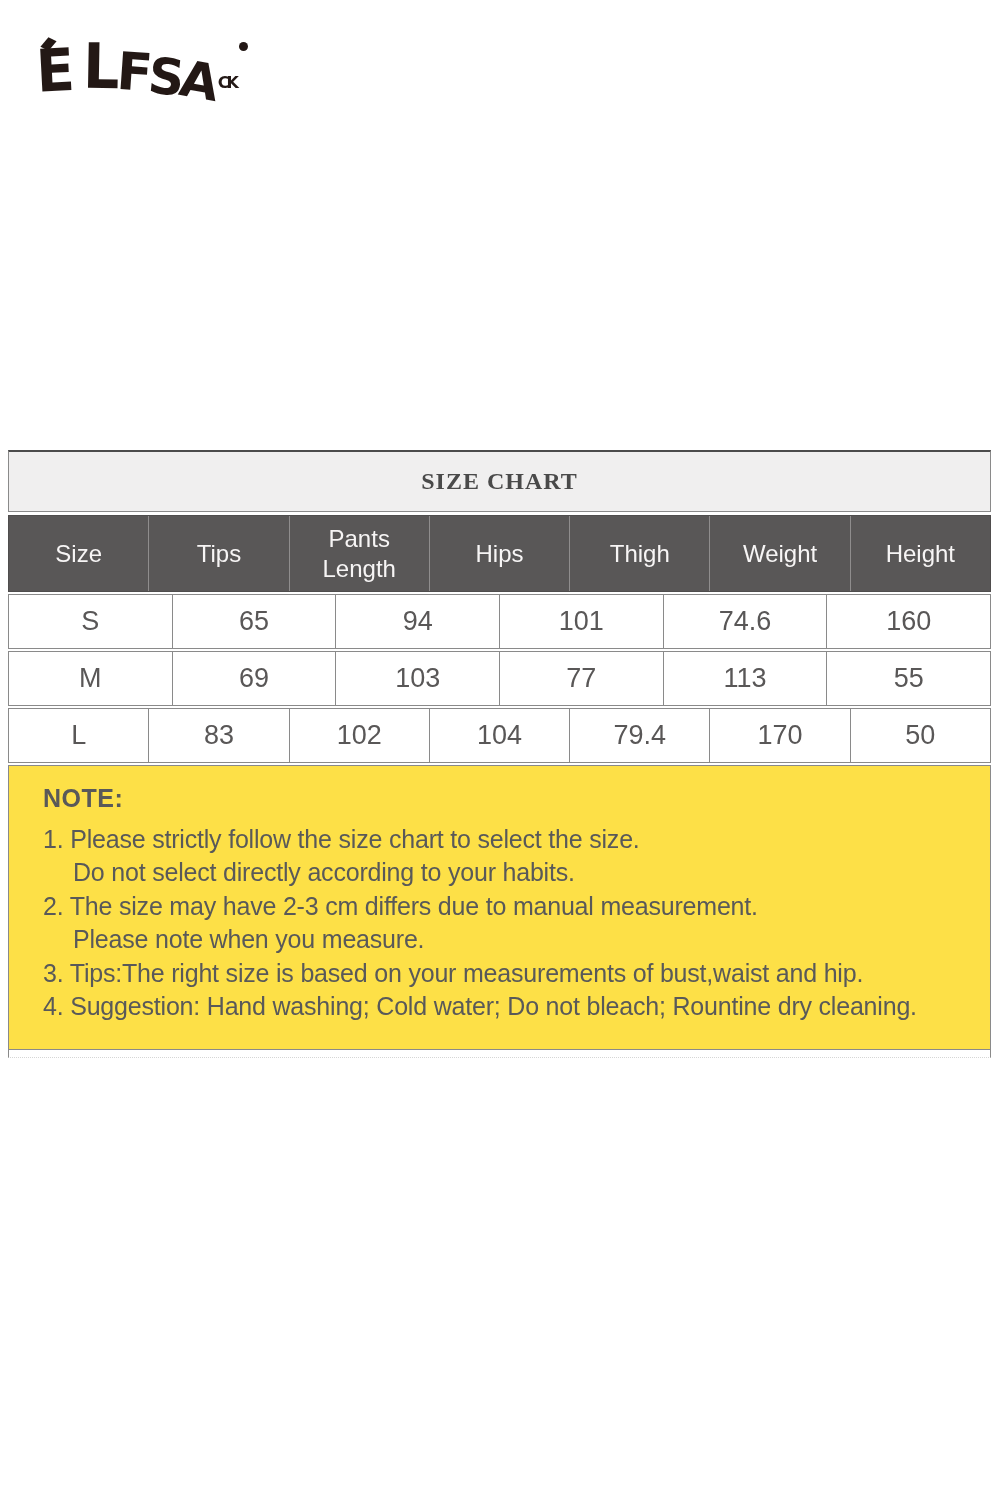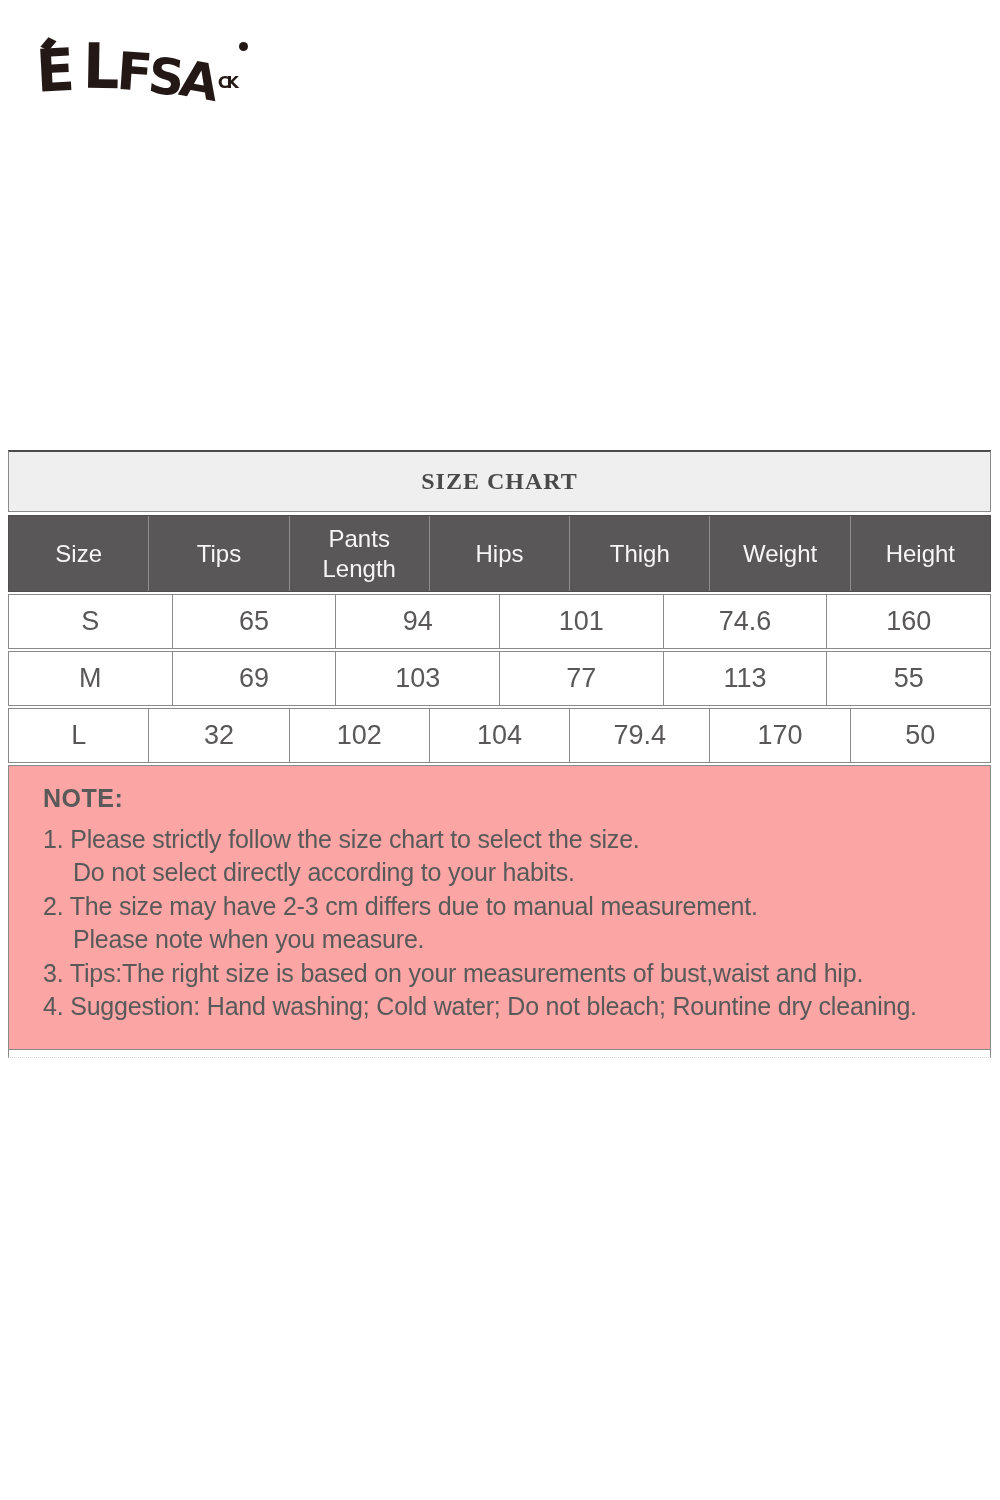--- a/index.html
+++ b/index.html
@@ -80,21 +80,21 @@
   .row .cell {
     flex: 1 1 0;
     display: flex; align-items: center; justify-content: center;
     color: #595757; font-size: 27px;
   }
   .row .cell + .cell { border-left: 1px solid #8a8a8a; }
 
   .box-note {
     margin-top: 2px;
     height: 285px;
-    background: #fca5a5;
+    background: #fde047;
     border: 1px solid #8a8a8a;
     padding: 16px 33px 0 34px;
     color: #595959;
     font-size: 25px;
     line-height: 33.5px;
   }
   .box-note .heading { font-weight: bold; letter-spacing: 0.5px; margin-bottom: 7px; }
   .box-note .nline { white-space: nowrap; letter-spacing: -0.2px; }
   .box-note .nline.indent { padding-left: 30px; }
 
@@ -144,21 +144,21 @@
       <div class="cell">M</div>
       <div class="cell">69</div>
       <div class="cell">103</div>
       <div class="cell">77</div>
       <div class="cell">113</div>
       <div class="cell">55</div>
     </div>
 
     <div class="row">
       <div class="cell">L</div>
-      <div class="cell">32</div>
+      <div class="cell">83</div>
       <div class="cell">102</div>
       <div class="cell">104</div>
       <div class="cell">79.4</div>
       <div class="cell">170</div>
       <div class="cell">50</div>
     </div>
 
     <div class="box-note">
       <div class="heading">NOTE:</div>
       <div class="nline">1. Please strictly follow the size chart to select the size.</div>

